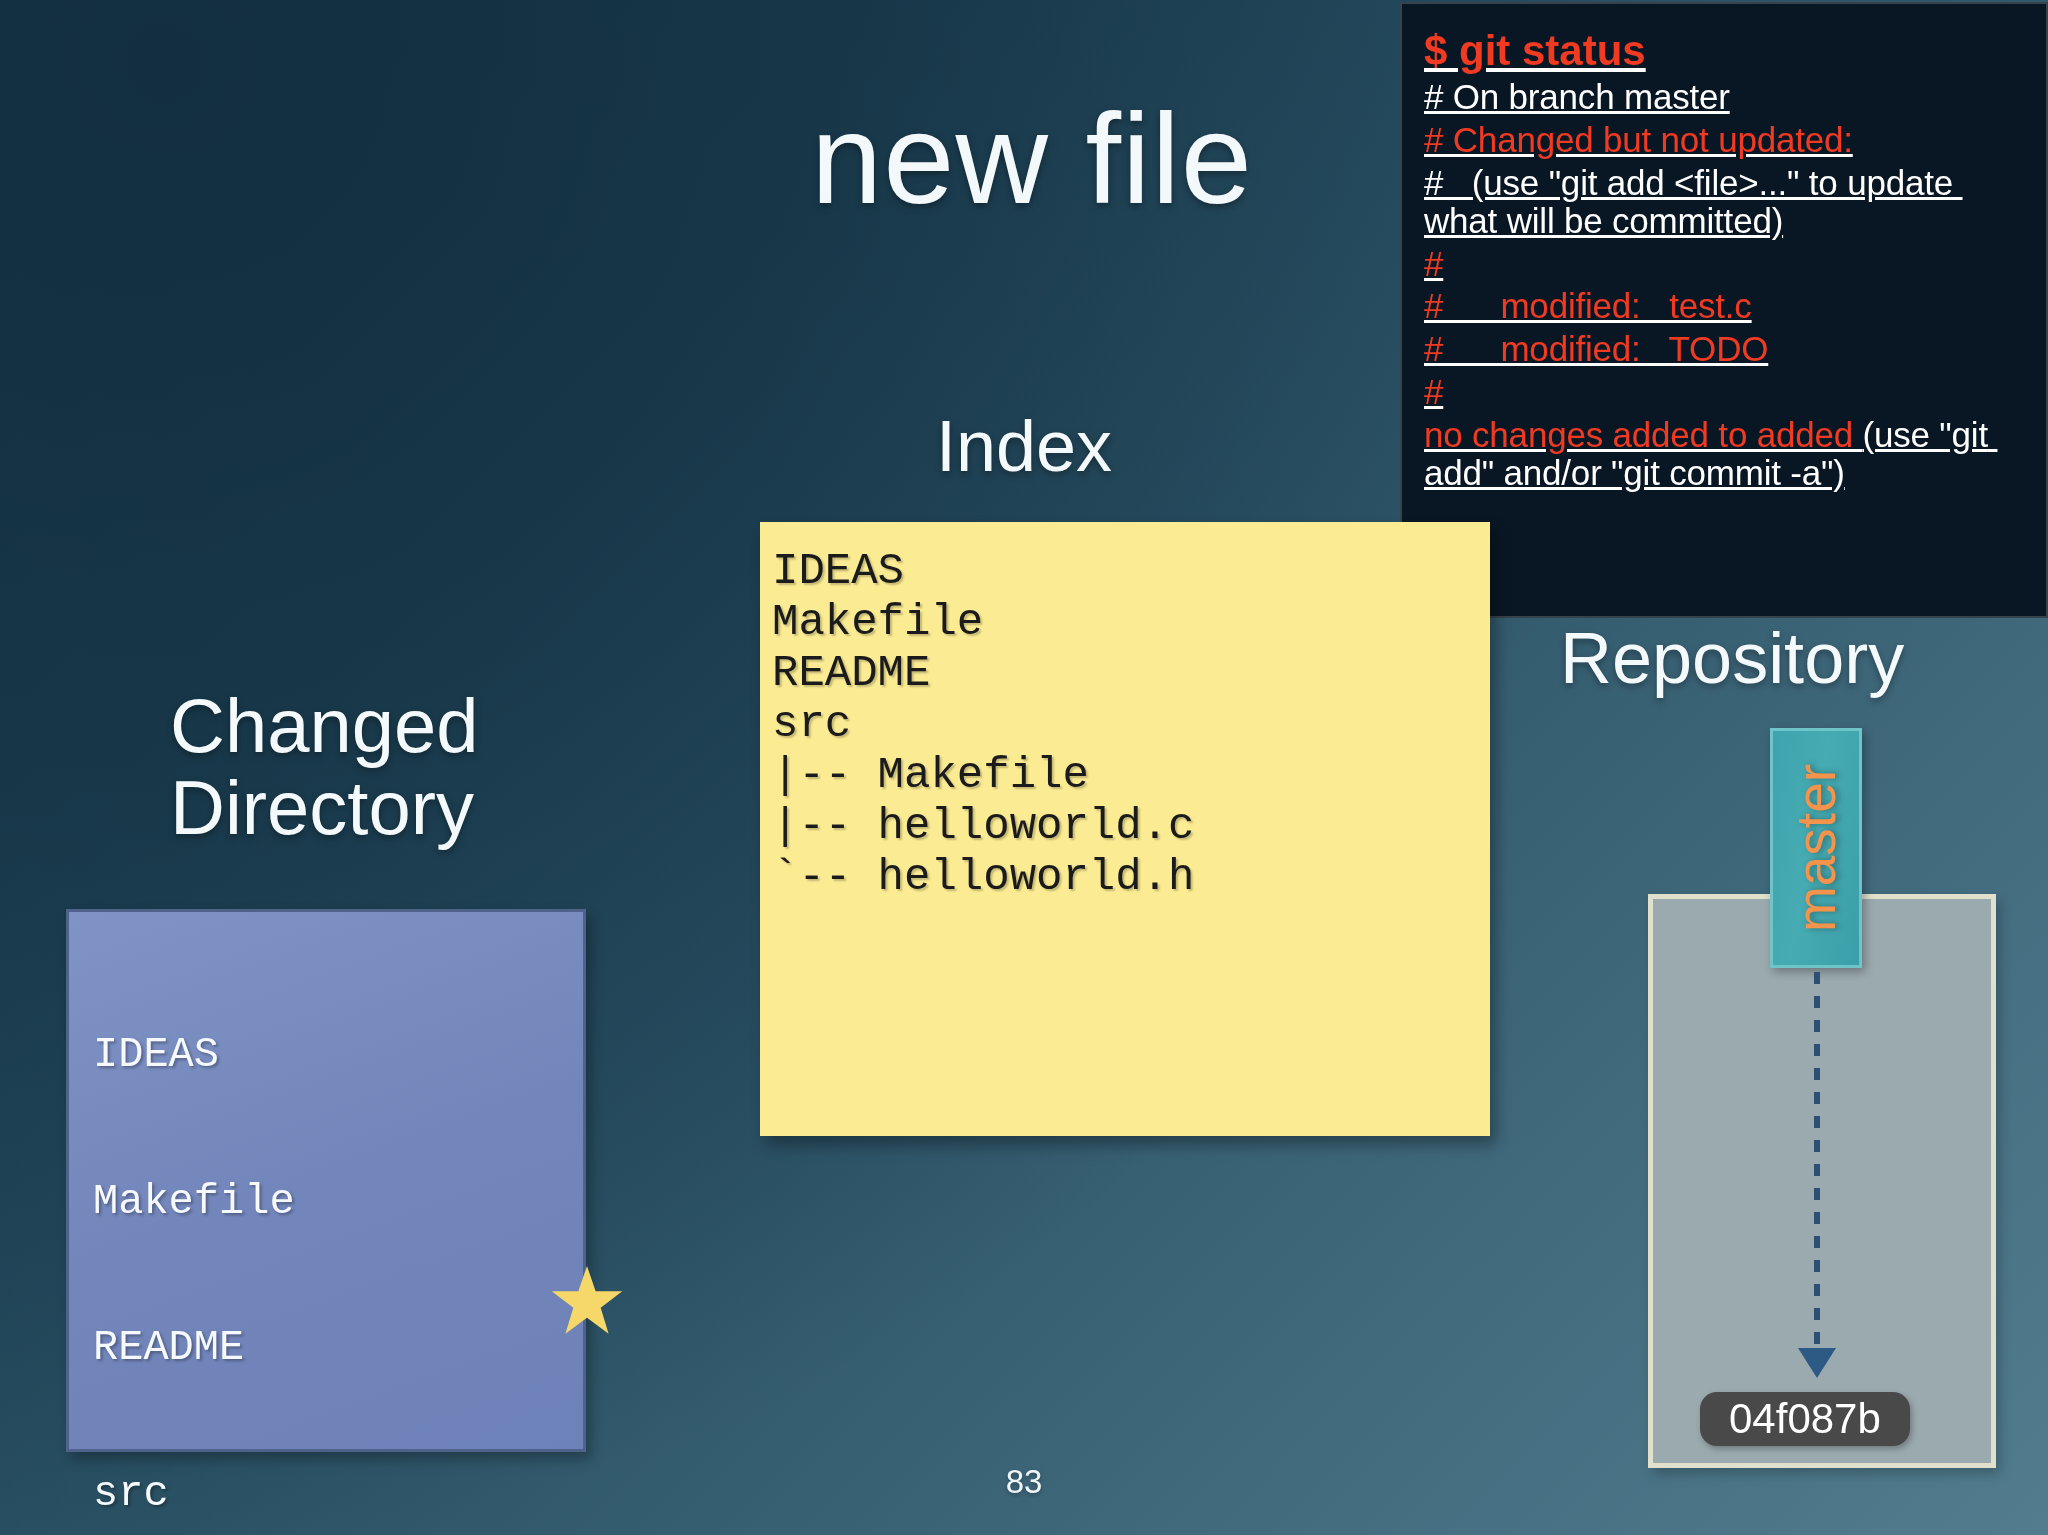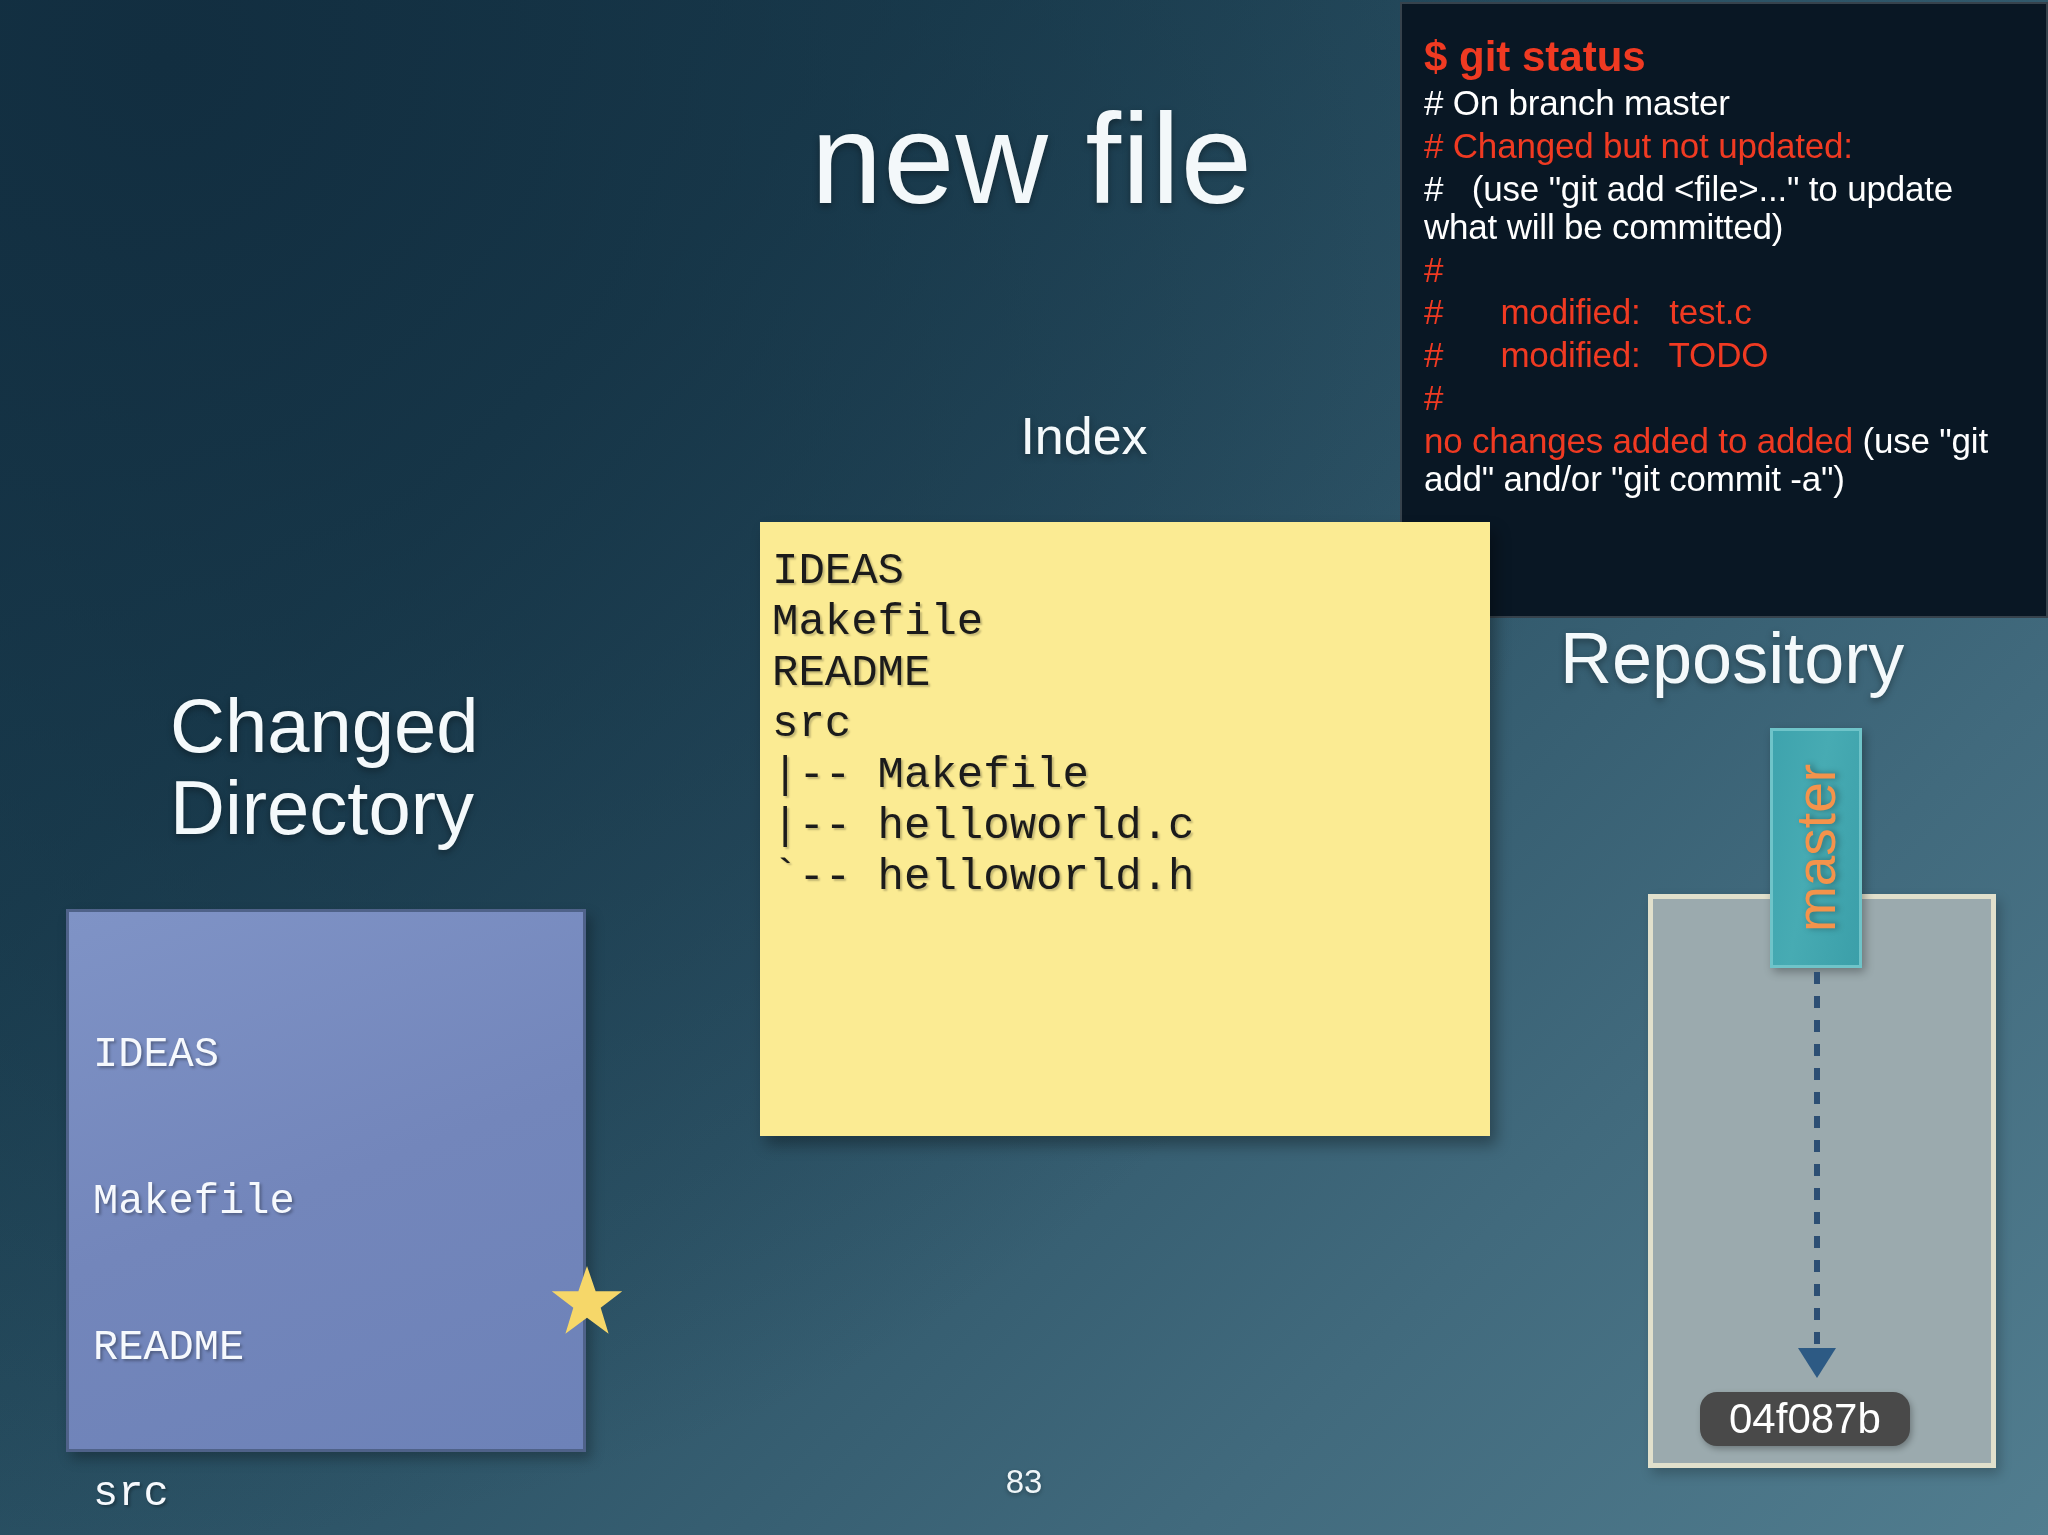--- a/index.html
+++ b/index.html
@@ -42,51 +42,52 @@
     line-height: 1.08;
   }
   #label-working {
     left: 170px;
     top: 685px;
     width: 440px;
     font-size: 76px;
     text-align: left;
   }
   #label-index {
-    left: 804px;
+    left: 744px;
     top: 408px;
     width: 560px;
-    font-size: 52px;
+    font-size: 72px;
     text-align: center;
   }
   #label-repo {
     left: 1560px;
     top: 620px;
     width: 430px;
     font-size: 72px;
     text-align: left;
   }
 
   
   #terminal {
     position: absolute;
     left: 1400px;
     top: 2px;
     width: 648px;
     height: 616px;
     background: #091724;
     border: 2px solid #36424c;
     box-sizing: border-box;
-    padding: 30px 22px 12px 22px;
+    padding: 24px 22px 12px 22px;
     color: #ffffff;
     font-size: 35px;
     font-weight: 400;
     line-height: 1.08;
     letter-spacing: -0.2px;
     overflow: hidden;
+    text-decoration: underline;
   }
   #terminal .tline { white-space: pre-wrap; margin: 0 0 5px 0; }
   #terminal .red   { color: #f03a22; }
   #terminal .white { color: #ffffff; }
   #terminal .cmd   { color: #f03a22; font-weight: 700; font-size: 42px; letter-spacing: 0px; }
 
   
   #index-note {
     position: absolute;
     left: 760px;

